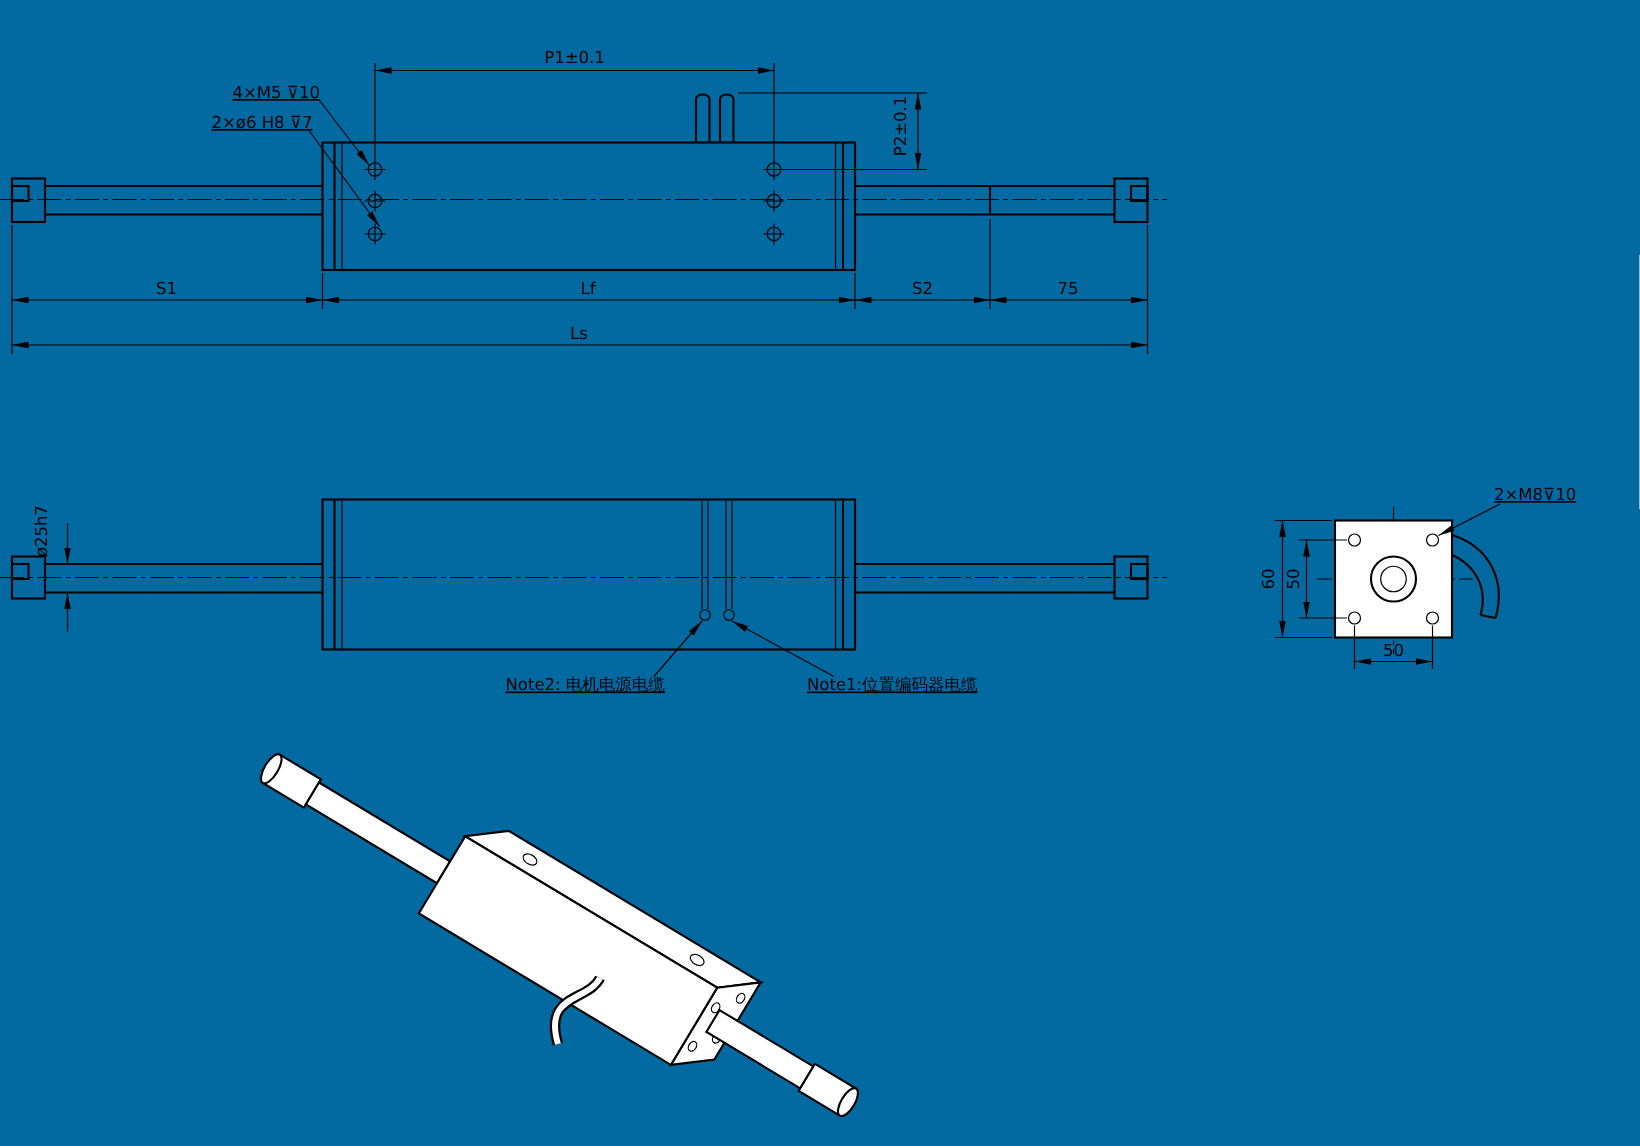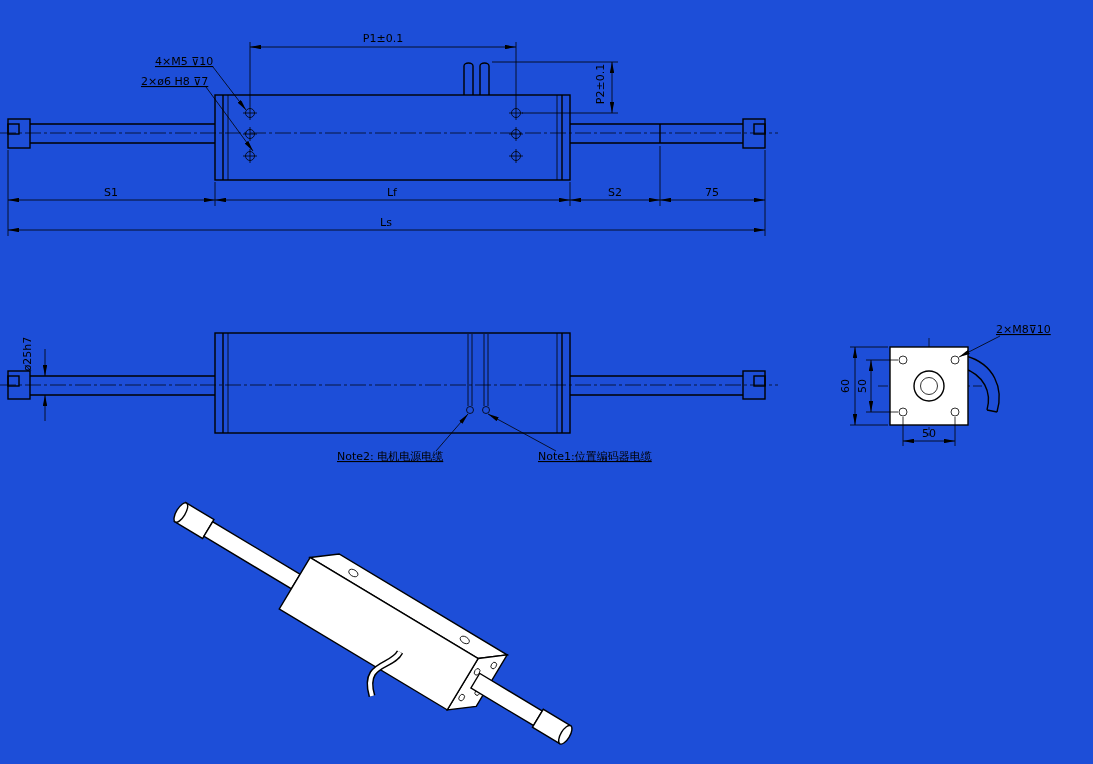--- a/index.html
+++ b/index.html
@@ -1,16 +1,16 @@
 <!DOCTYPE html>
 <html><head>
 <meta charset="utf-8">
 <style>
   html,body{margin:0;padding:0;background:#fff;}
-  #canvas{position:relative;width:1093px;height:764px;background:#1d4ed8;overflow:hidden;}
+  #canvas{position:relative;width:1093px;height:764px;background:#0369a1;overflow:hidden;}
   svg{display:block;}
   .obj{stroke:#000;stroke-width:1.4;fill:none;}
   .objf{stroke:#000;stroke-width:1.4;fill:#ffffff;}
   .thin{stroke:#000;stroke-width:0.8;fill:none;}
   .cl{stroke:#000;stroke-width:0.7;fill:none;stroke-dasharray:16 3 3 3;}
   .cl2{stroke:#000;stroke-width:0.7;fill:none;stroke-dasharray:10 3 3 3;}
   .cableO{stroke:#000;stroke-width:7;fill:none;}
   .cableI{stroke:#fff;stroke-width:4;fill:none;}
   text{font-family:"DejaVu Sans","Liberation Sans",sans-serif;font-size:11px;fill:#000;}
   .mid{text-anchor:middle;}

